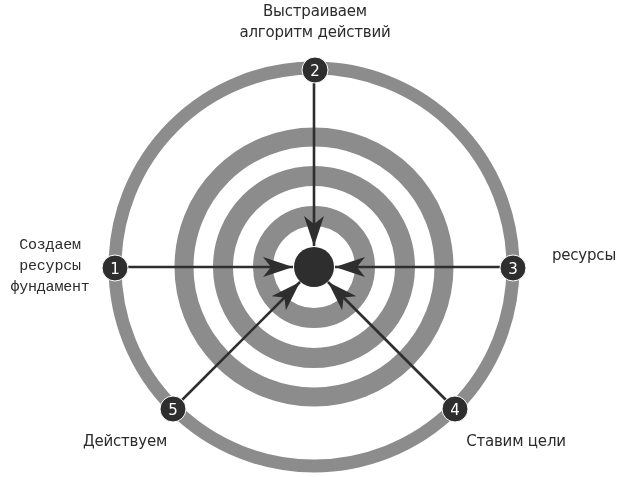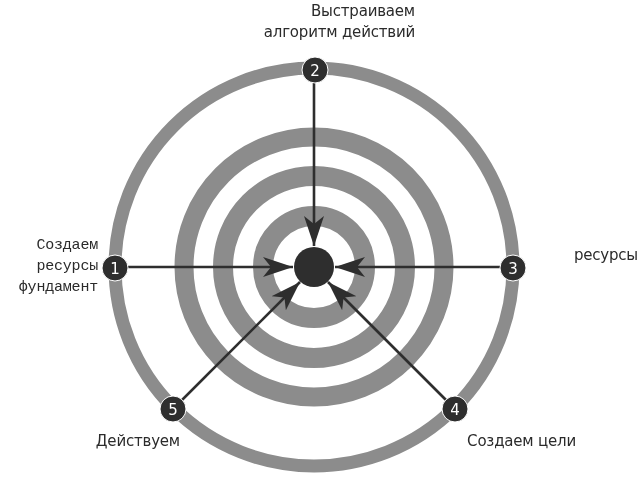--- a/index.html
+++ b/index.html
@@ -1,21 +1,21 @@
 <!DOCTYPE html>
 <html><head>
 <meta charset="utf-8">
 <style>
   html, body { margin: 0; padding: 0; background: #ffffff; }
   body { width: 638px; height: 477px; position: relative; overflow: hidden;
          font-family: "DejaVu Sans", "Liberation Sans", sans-serif; }
   #diagram { position: absolute; left: 0; top: 0; }
   .label { position: absolute; color: #2b2b2b; font-size: 15px; line-height: 21px;
            text-align: center; white-space: nowrap; letter-spacing: -0.2px; }
-  .label span { display: block; text-align: right; }
+  .label span { display: block; }
   .badge-text { font-family: "DejaVu Sans", sans-serif; font-size: 15px; fill: #ffffff; }
 </style>
 </head>
 <body>
 
 <svg id="diagram" width="638" height="477" viewBox="0 0 638 477" xmlns="http://www.w3.org/2000/svg">
   <defs>
     <marker id="barb" viewBox="0 0 30 20" refX="30" refY="10" markerWidth="30" markerHeight="20" markerUnits="userSpaceOnUse" orient="auto">
       <path d="M0,0 L30,10 L0,20 L8,10 Z" fill="#2e2e2e"></path>
     </marker>
@@ -66,17 +66,17 @@
   <span>фундамент</span>
 </div>
 <div class="label" style="left:215px; top:1px; width:200px;">
   <span>Выстраиваем</span>
   <span>алгоритм действий</span>
 </div>
 <div class="label" style="left:530px; top:245px; width:108px;">
   <span>ресурсы</span>
 </div>
 <div class="label" style="left:456px; top:431px; width:120px;">
-  <span>Создаем цели</span>
+  <span>Ставим цели</span>
 </div>
 <div class="label" style="left:70px; top:431px; width:110px;">
   <span>Действуем</span>
 </div>
 
 </body></html>

